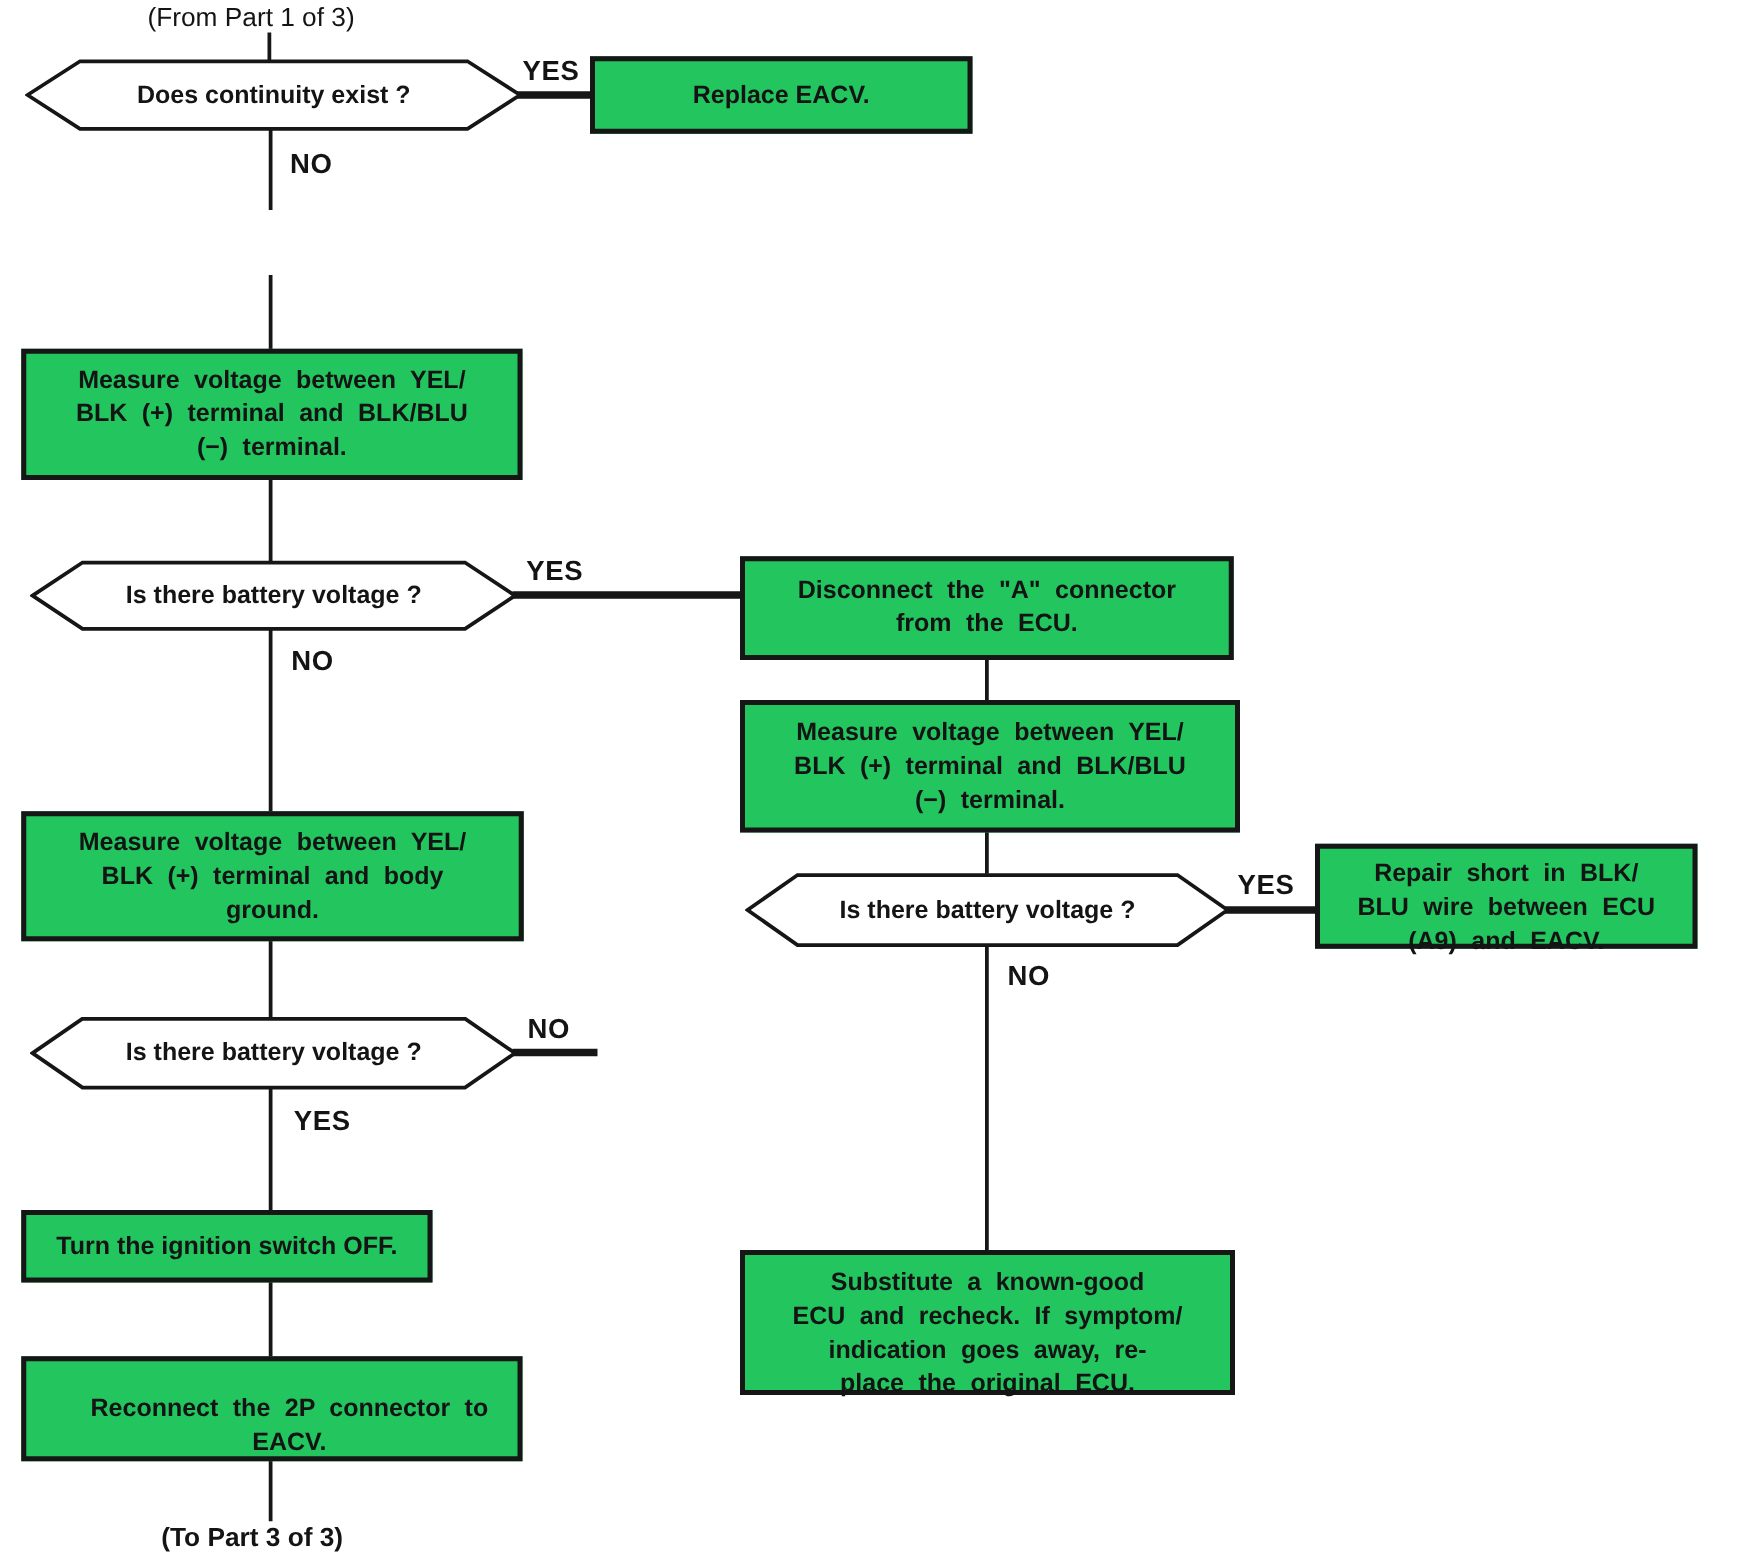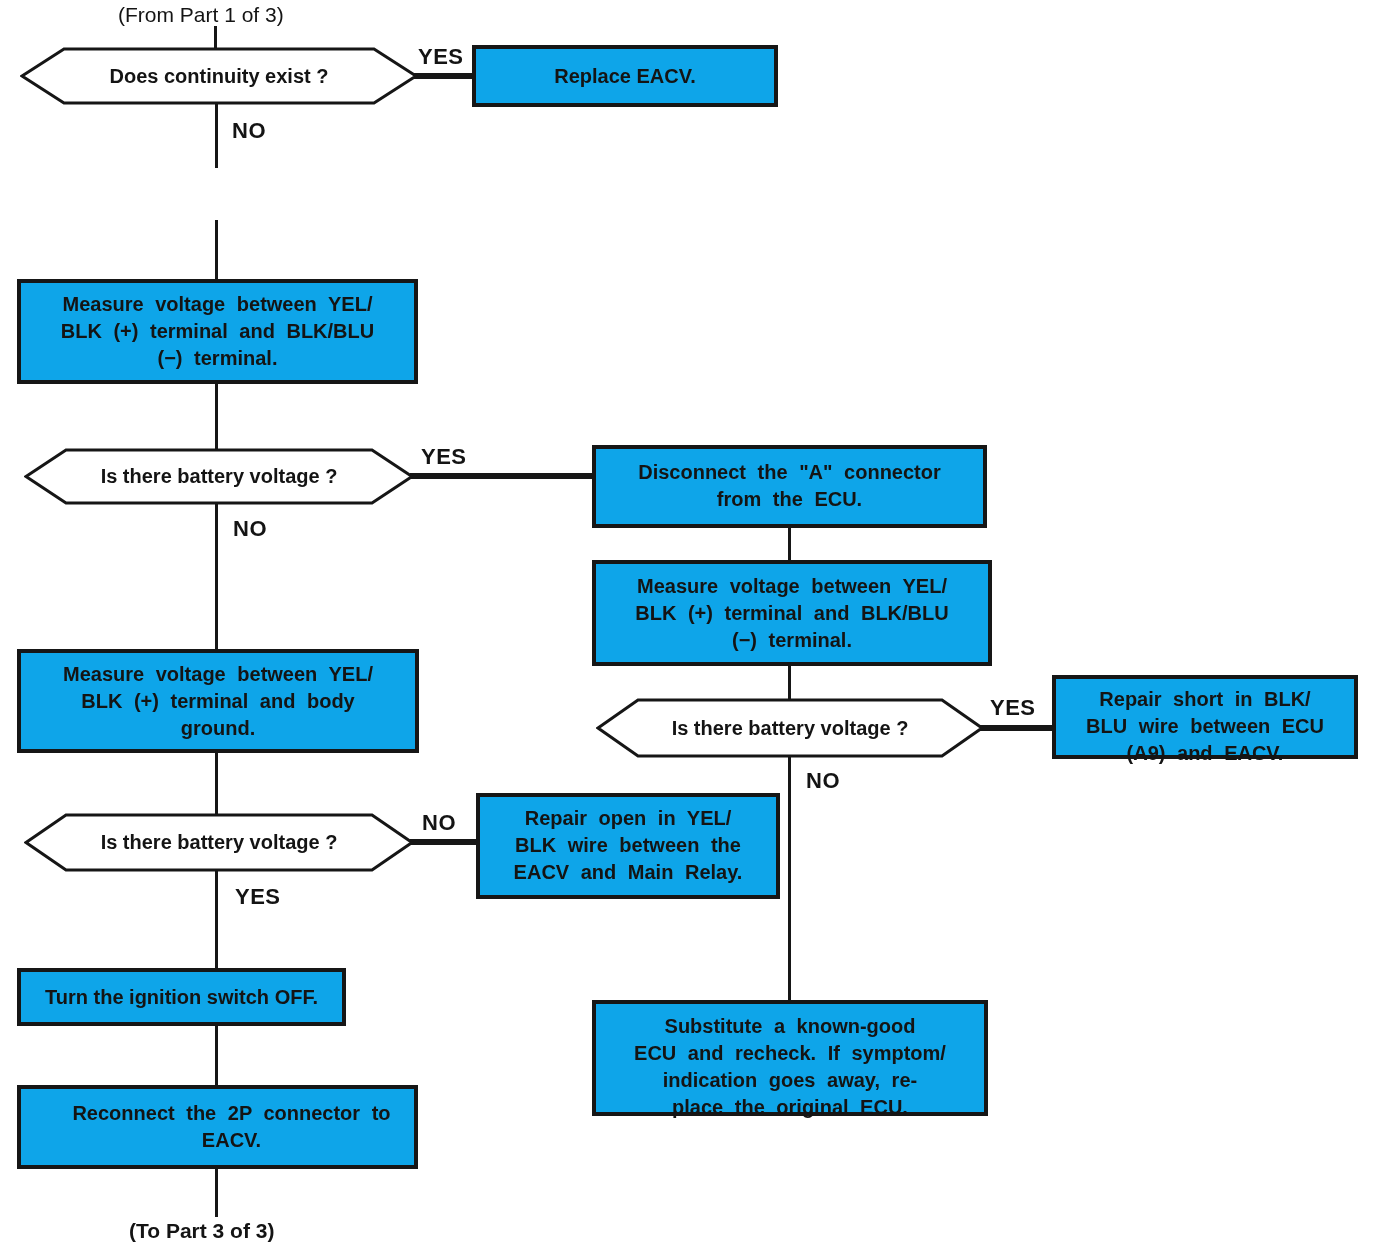--- a/index.html
+++ b/index.html
@@ -8,21 +8,21 @@
   #canvas {
     position: relative;
     width: 1392px;
     height: 1254px;
     background: #ffffff;
     overflow: hidden;
   }
   .node { position: absolute; }
   .box {
     border: 4px solid #161616;
-    background: #0ea5e9;
+    background: #22c55e;
   }
   .box-center {
     display: flex;
     align-items: center;
     justify-content: center;
     text-align: center;
     font-weight: 700;
     font-size: 20px;
   }
   .box-text {
@@ -150,33 +150,28 @@
 BLK (+) terminal and body
 ground.</div>
   </div>
 
   <div class="node box" style="left:1052px; top:675px; width:306px; height:84px;">
     <div class="box-text spread" style="padding:7px 16px;">Repair short in BLK/
 BLU wire between ECU
 (A9) and EACV.</div>
   </div>
 
-  <div class="node box" style="left:476px; top:793px; width:304px; height:106px;">
-    <div class="box-text spread" style="padding:8px 16px;">Repair open in YEL/
-BLK wire between the
-EACV and Main Relay.</div>
-  </div>
 
   <div class="node box box-center" style="left:17px; top:968px; width:329px; height:58px;">Turn the ignition switch OFF.</div>
 
   <div class="node box" style="left:592px; top:1000px; width:396px; height:116px;">
     <div class="box-text spread" style="padding:9px 18px;">Substitute a known-good
 ECU and recheck. If symptom/
 indication goes away, re-
 place the original ECU.</div>
   </div>
 
   <div class="node box" style="left:17px; top:1085px; width:401px; height:84px;">
-    <div class="box-text spread" style="padding:11px 18px;margin-left:28px;">Reconnect the 2P connector to
+    <div class="box-text spread" style="padding:25px 18px;margin-left:28px;">Reconnect the 2P connector to
 EACV.</div>
   </div>
 
 </div>
 
 </body></html>

